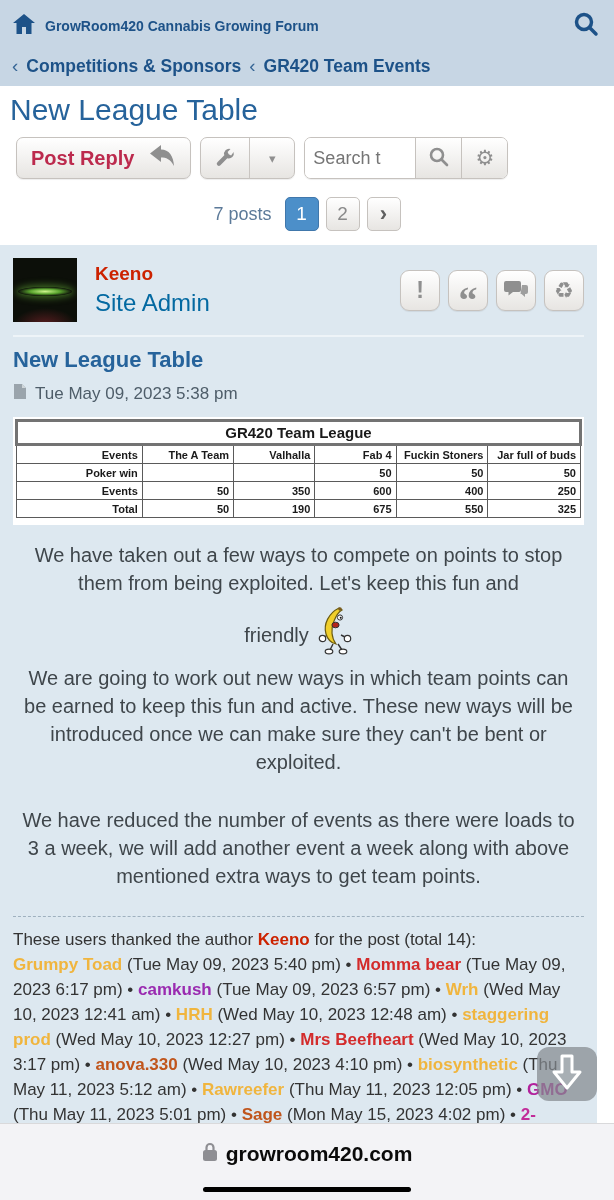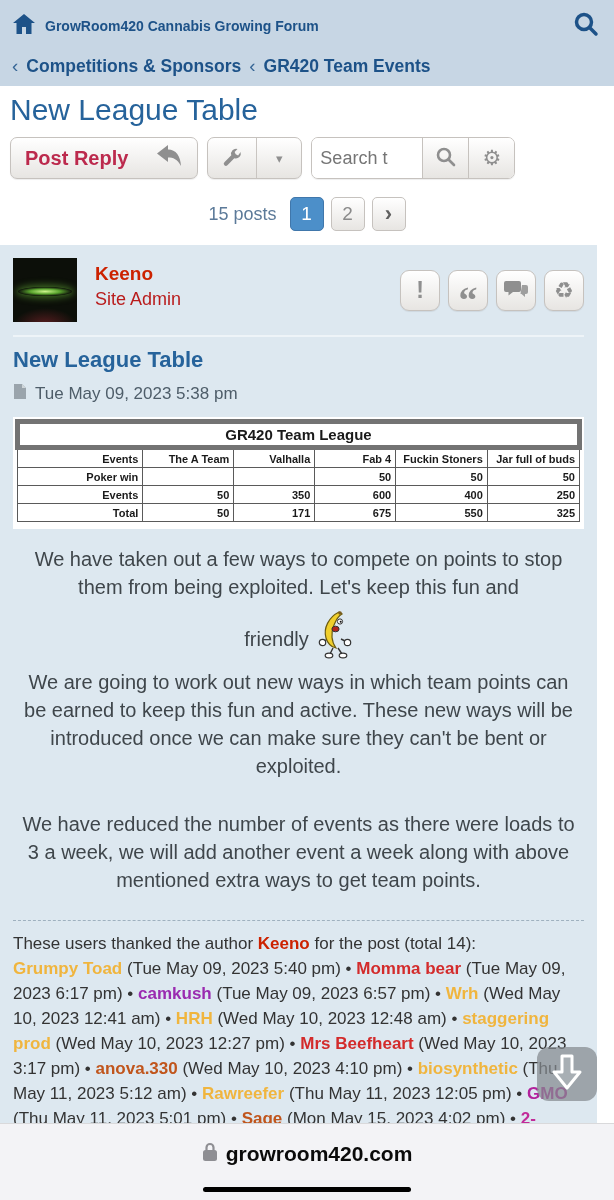--- a/index.html
+++ b/index.html
@@ -17,21 +17,21 @@
   .crumb-sep{font-weight:400;font-size:19px;opacity:.85;}
 
   
   .page{background:#fff;}
   h1.topic-title{margin:7px 0 10px;padding:0 10px;font-size:30px;font-weight:500;color:#26639b;}
 
   .toolbar{display:flex;align-items:center;padding:0 10px;margin-bottom:18px;}
   .btn{background:linear-gradient(#ffffff,#e7e5e2);border:1px solid #c6c2be;border-radius:7px;
        box-shadow:0 1px 1px rgba(0,0,0,.07);display:inline-flex;align-items:center;justify-content:center;
        height:42px;box-sizing:border-box;cursor:pointer;font-family:inherit;}
-  .post-reply{padding:0 14px;gap:27px;font-size:20px;font-weight:bold;color:#bc2a4d;}
+  .post-reply{padding:0 14px;gap:14px;font-size:20px;font-weight:bold;color:#bc2a4d;margin-left:6px;}
   .split-btn{margin-left:9px;padding:0;}
   .split-seg{width:48px;height:100%;display:flex;align-items:center;justify-content:center;}
   .split-seg.right{border-left:1px solid #c9c5c1;width:44px;color:#8f8f8f;font-size:13px;}
   .search-group{margin-left:9px;display:flex;border:1px solid #c6c2be;border-radius:7px;overflow:hidden;
                 box-shadow:0 1px 1px rgba(0,0,0,.07);height:42px;box-sizing:border-box;}
   .search-input{border:0;outline:0;width:94px;padding:0 8px;font-size:18px;color:#000000;font-family:inherit;}
   .search-btn{border:0;border-left:1px solid #c6c2be;background:linear-gradient(#fff,#e7e5e2);width:46px;
               display:flex;align-items:center;justify-content:center;cursor:pointer;}
   .gear{font-size:21px;color:#8f8f8f;font-family:"DejaVu Sans",sans-serif;}
 
@@ -46,39 +46,39 @@
   
   .post-panel{background:#dde8f0;margin-right:17px;padding:13px 13px 60px;}
   .post-head{display:flex;align-items:flex-start;}
   .avatar{width:64px;height:64px;background:#0c0f09;position:relative;overflow:hidden;flex:0 0 auto;}
   .avatar .glow{position:absolute;left:5px;top:29px;width:54px;height:9px;border-radius:50%;
     background:radial-gradient(closest-side,#cdf58d,#5aa52e 55%,rgba(30,70,12,0));box-shadow:0 0 7px 2px rgba(110,190,60,.55);}
   .avatar .floor{position:absolute;left:0;bottom:0;width:100%;height:14px;
     background:radial-gradient(ellipse at 50% 120%,rgba(150,40,50,.55),rgba(0,0,0,0) 70%);}
   .author{margin-left:18px;flex:1;}
   .username{color:#cc2200;font-weight:bold;font-size:19px;text-decoration:none;display:inline-block;margin-top:5px;}
-  .rank{color:#b91c1c;font-size:18px;margin-top:4px;}
+  .rank{color:#0369a1;font-size:24px;margin-top:4px;}
   .post-tools{display:flex;gap:8px;margin-top:12px;}
   .tool-btn{width:40px;height:41px;border-radius:9px;background:linear-gradient(#fff,#e7e5e2);
             border:1px solid #c6c2be;display:flex;align-items:center;justify-content:center;
             color:#8f8f8f;cursor:pointer;box-shadow:0 1px 1px rgba(0,0,0,.07);}
   .tool-report{font-size:23px;font-weight:bold;}
   .tool-quote{font-family:"Liberation Serif",serif;font-size:38px;font-weight:bold;line-height:0;padding-top:20px;}
   .tool-recycle{font-size:22px;font-family:"DejaVu Sans",sans-serif;}
 
   .post-divider{border:0;border-top:2px solid #eef4f8;margin:13px 0 10px;}
   h2.post-subject{color:#26639b;font-size:22px;margin:8px 0 10px;}
   .post-date{display:flex;align-items:center;gap:8px;color:#4e5d69;font-size:17px;margin-bottom:4px;}
 
   .table-img{background:#fff;padding:2px 2px 7px;margin-top:12px;}
   table.league{width:100%;border-collapse:collapse;background:#fff;color:#1a1a1a;
                font-size:11px;font-weight:bold;table-layout:fixed;}
   table.league td,table.league th{border:1px solid #5a5a5a;padding:1px 4px;text-align:right;height:15px;
                overflow:hidden;white-space:nowrap;}
-  table.league .t-title{text-align:center;font-size:15px;height:19px;border:5px solid #737373;}
+  table.league .t-title{text-align:center;font-size:15px;height:19px;border:3px solid #737373;}
 
   .post-body{color:#3f464b;font-size:20px;line-height:28px;text-align:center;margin-top:16px;}
   .post-body p{margin:0 2px 0;}
   .post-body p + p.spaced{margin-top:30px;}
   .friendly-row{display:flex;align-items:center;justify-content:center;gap:8px;margin-top:8px;min-height:52px;}
 
   .thanks{border-top:1px dashed #9fb1bf;margin-top:26px;padding-top:10px;
           font-size:17px;line-height:25px;color:#333;text-align:left;}
   .thanks .author-name{color:#cc2200;font-weight:bold;}
   .thanks .u-name{text-decoration:none;}
@@ -152,21 +152,21 @@
               </svg>
           </span>
         </button>
         <button class="search-btn">
           <span class="gear">⚙</span>
         </button>
       </div>
     </div>
 
     <div class="pagination">
-      <span class="posts-count">15 posts</span>
+      <span class="posts-count">7 posts</span>
       <a href="#" class="pg active">1</a>
       <a href="#" class="pg">2</a>
       <a href="#" class="pg next">›</a>
     </div>
 
     <section class="post-panel">
       <div class="post-head">
         <div class="avatar">
           <div class="glow"></div>
           <div class="floor"></div>
@@ -243,21 +243,21 @@
                 <td>Events</td>
                 <td>50</td>
                 <td>350</td>
                 <td>600</td>
                 <td>400</td>
                 <td>250</td>
               </tr>
               <tr>
                 <td>Total</td>
                 <td>50</td>
-                <td>171</td>
+                <td>190</td>
                 <td>675</td>
                 <td>550</td>
                 <td>325</td>
               </tr>
             </tbody>
           </table>
       </div>
 
       <div class="post-body">
         <p>We have taken out a few ways to compete on points to stop them from being exploited. Let's keep this fun and</p>

